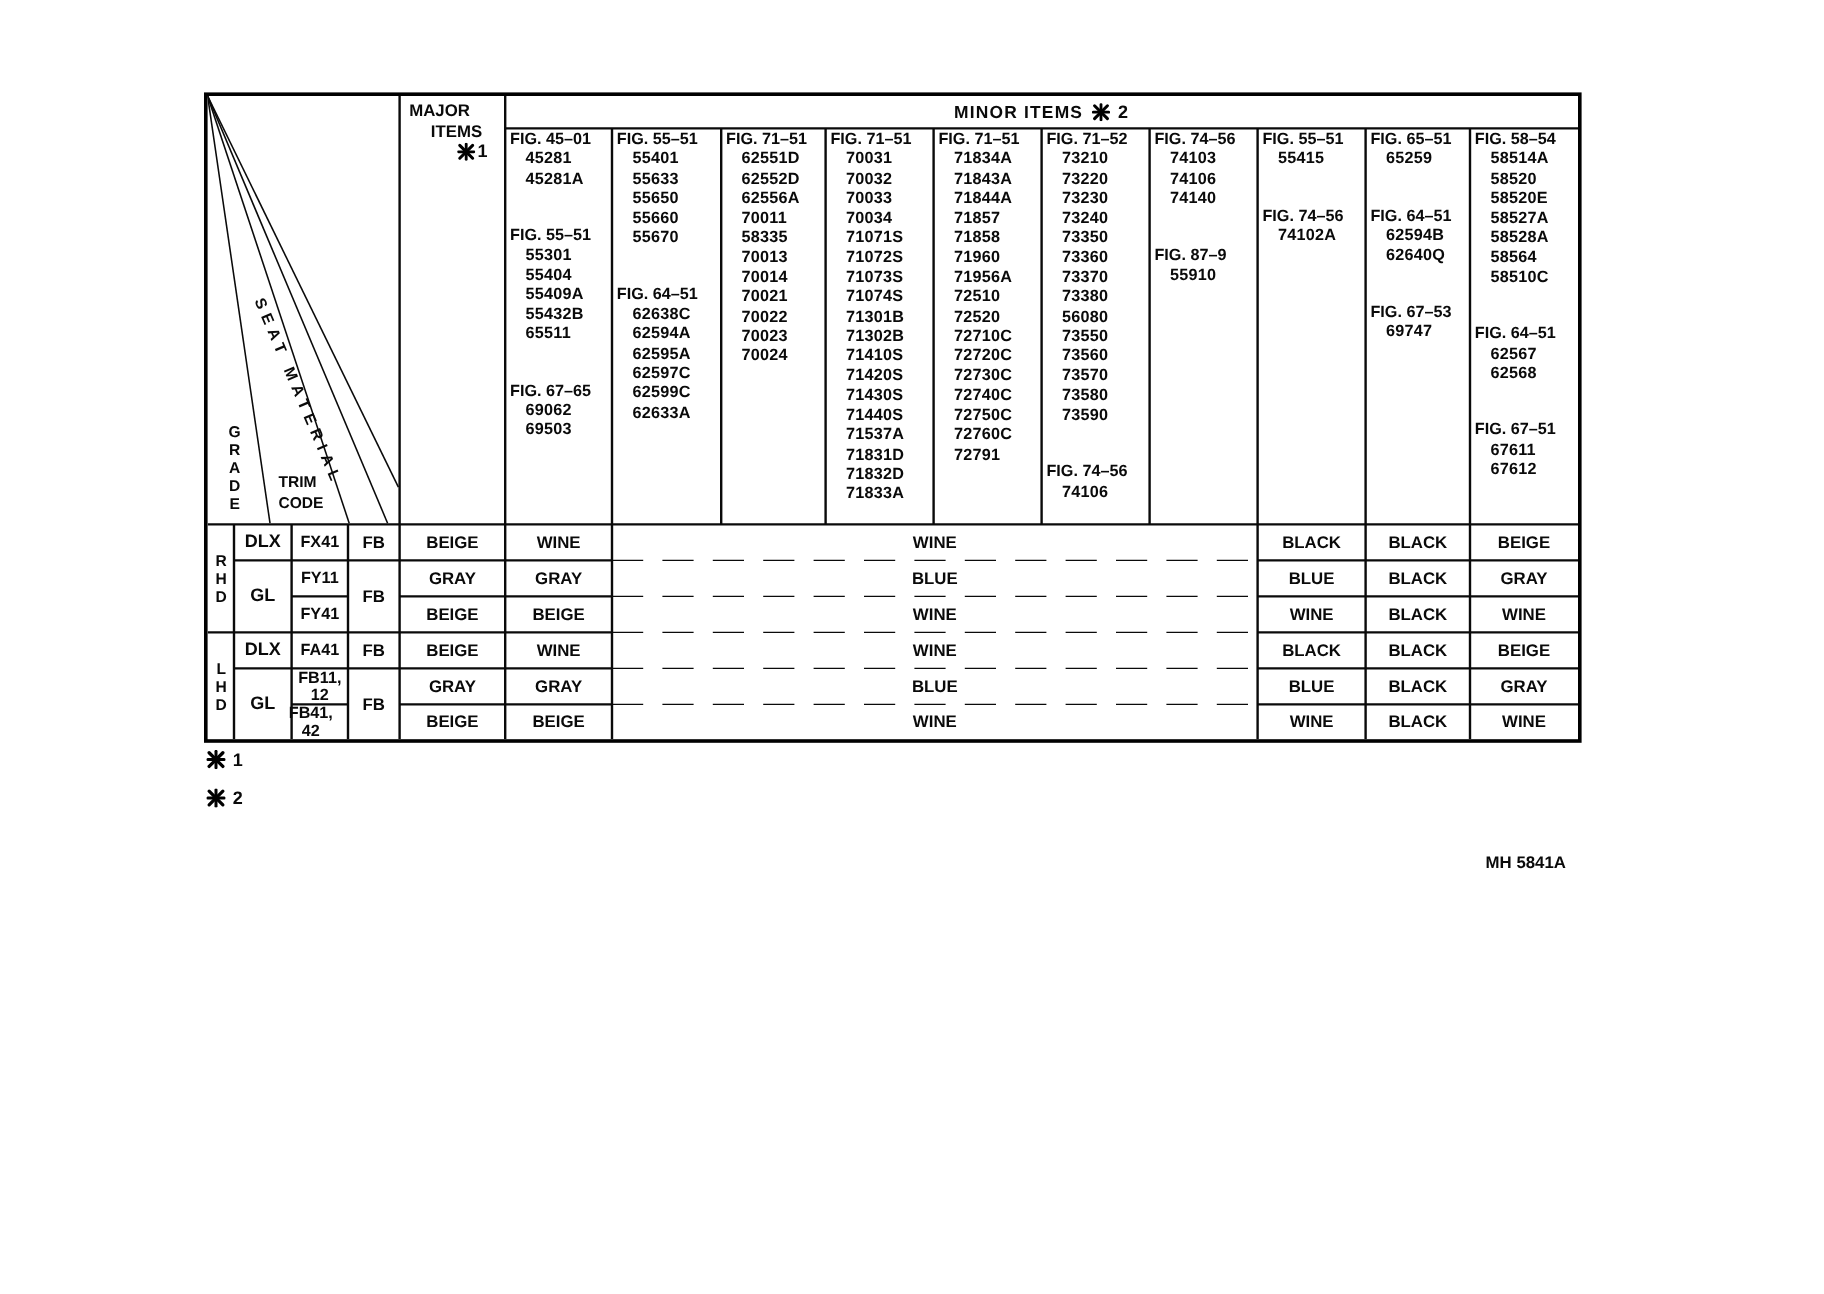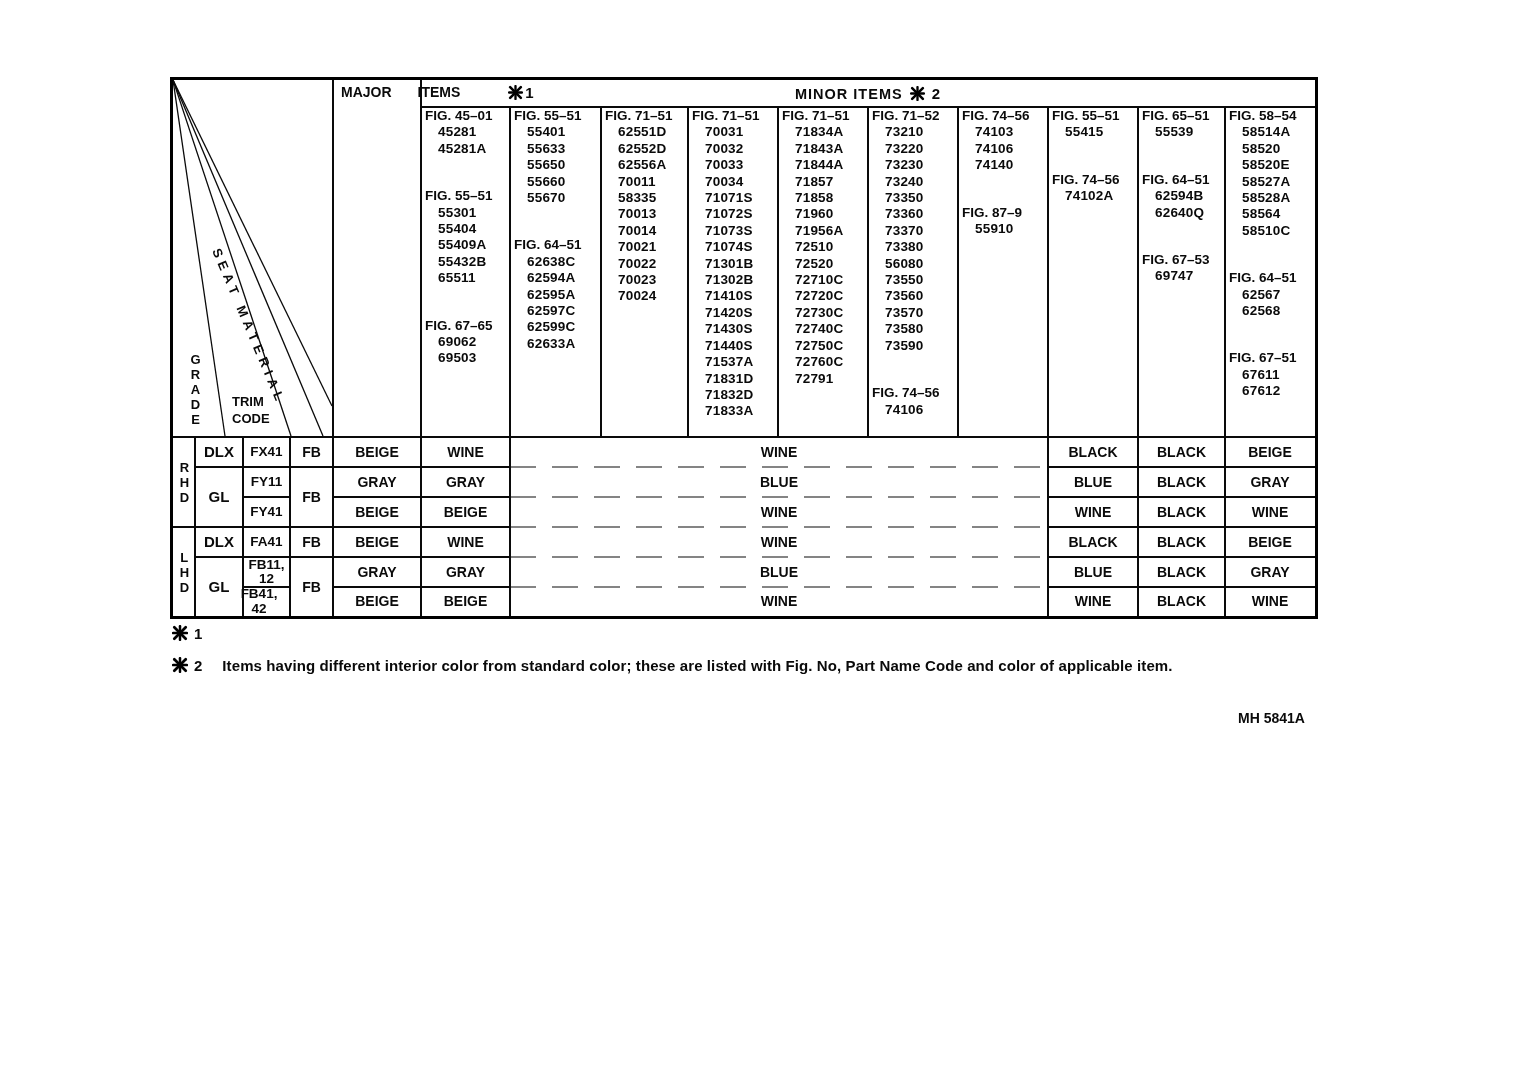--- a/index.html
+++ b/index.html
@@ -10,21 +10,21 @@
   .grid line{stroke:#0a0a0a;stroke-width:2;}
   .grid line.thin{stroke-width:1.3;}
   .grid line.dash{stroke-width:1.2;stroke-dasharray:26 16;}
   .cell{position:absolute;display:flex;align-items:center;justify-content:center;
         font-weight:bold;font-size:14px;white-space:pre-line;text-align:center;line-height:1.05;}
   .vtext{writing-mode:vertical-rl;text-orientation:upright;letter-spacing:0px;font-size:13px;}
   .grade-cell{font-size:15px;}
   .trim-cell{font-size:13.5px;}
   .banner{position:absolute;display:flex;align-items:center;justify-content:center;gap:7px;
           font-weight:bold;font-size:14.5px;letter-spacing:1px;}
-  .major-hdr{position:absolute;display:flex;flex-direction:row;font-weight:bold;font-size:14px;line-height:17px;}
+  .major-hdr{position:absolute;display:flex;flex-direction:column;font-weight:bold;font-size:14px;line-height:17px;}
   .major-hdr .l1{margin-left:8px;}
   .major-hdr .l2{margin-left:26px;}
   .major-hdr .l3{margin-left:48px;display:flex;align-items:center;gap:2px;}
   .refnum{font-weight:bold;font-size:15px;}
   .figcol{position:absolute;top:28px;height:328px;overflow:hidden;}
   .fig-heading{font-weight:bold;font-size:13.5px;line-height:16.4px;padding-left:2px;white-space:nowrap;}
   .fig-part{font-weight:bold;font-size:13.5px;line-height:16.4px;padding-left:15px;white-space:nowrap;letter-spacing:0.2px;}
   .fig-gap{height:31px;}
   .corner-label{position:absolute;font-weight:bold;}
   .grade-label{left:15px;top:272px;font-size:13px;writing-mode:vertical-rl;text-orientation:upright;}
@@ -229,21 +229,21 @@
       </div>
     <div class="figcol" style="left:877px;width:86px;">
         <div class="fig-heading">FIG. 55–51</div>
         <div class="fig-part">55415</div>
         <div class="fig-gap"></div>
         <div class="fig-heading">FIG. 74–56</div>
         <div class="fig-part">74102A</div>
       </div>
     <div class="figcol" style="left:967px;width:83px;">
         <div class="fig-heading">FIG. 65–51</div>
-        <div class="fig-part">55539</div>
+        <div class="fig-part">65259</div>
         <div class="fig-gap"></div>
         <div class="fig-heading">FIG. 64–51</div>
         <div class="fig-part">62594B</div>
         <div class="fig-part">62640Q</div>
         <div class="fig-gap"></div>
         <div class="fig-heading">FIG. 67–53</div>
         <div class="fig-part">69747</div>
       </div>
     <div class="figcol" style="left:1054px;width:86px;">
         <div class="fig-heading">FIG. 58–54</div>
@@ -339,17 +339,16 @@
     <span class="refnum">1</span>
   </div>
   <div class="footnote" style="left:172px;top:657px;width:1140px;">
     <svg class="refmark" width="16" height="16" viewBox="0 0 14 14">
       <line x1="2" y1="2" x2="12" y2="12" stroke="#000" stroke-width="2.4" stroke-linecap="round"></line>
       <line x1="12" y1="2" x2="2" y2="12" stroke="#000" stroke-width="2.4" stroke-linecap="round"></line>
       <line x1="7" y1="1" x2="7" y2="13" stroke="#000" stroke-width="2.2" stroke-linecap="round"></line>
       <line x1="1" y1="7" x2="13" y2="7" stroke="#000" stroke-width="2.2" stroke-linecap="round"></line>
     </svg>
     <span class="refnum">2</span>
-    <span class="ftext">Items having different interior color from standard color; these are listed with Fig. No, Part Name Code and color of applicable item.</span>
   </div>
 
   <div class="doc-code">MH 5841A</div>
 </div>
 
 </body></html>

